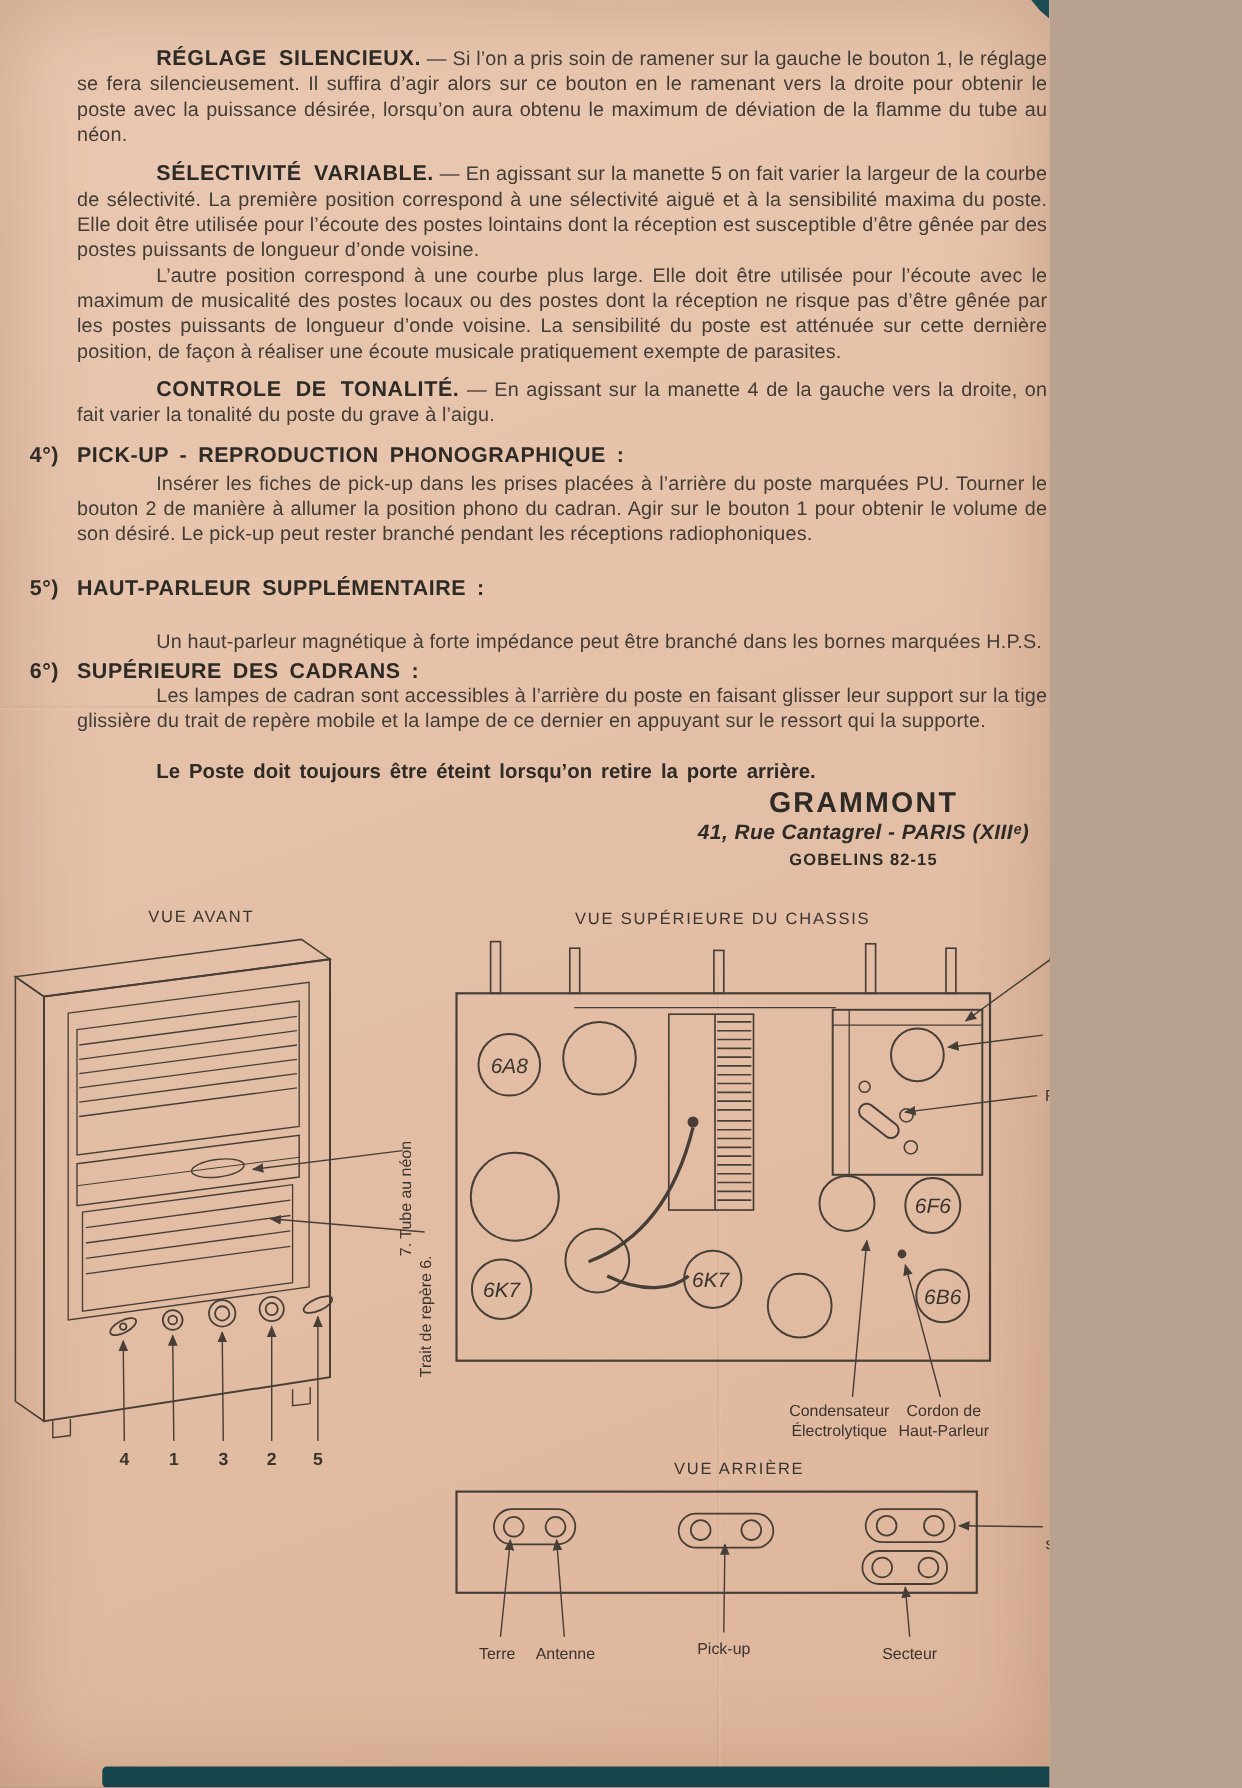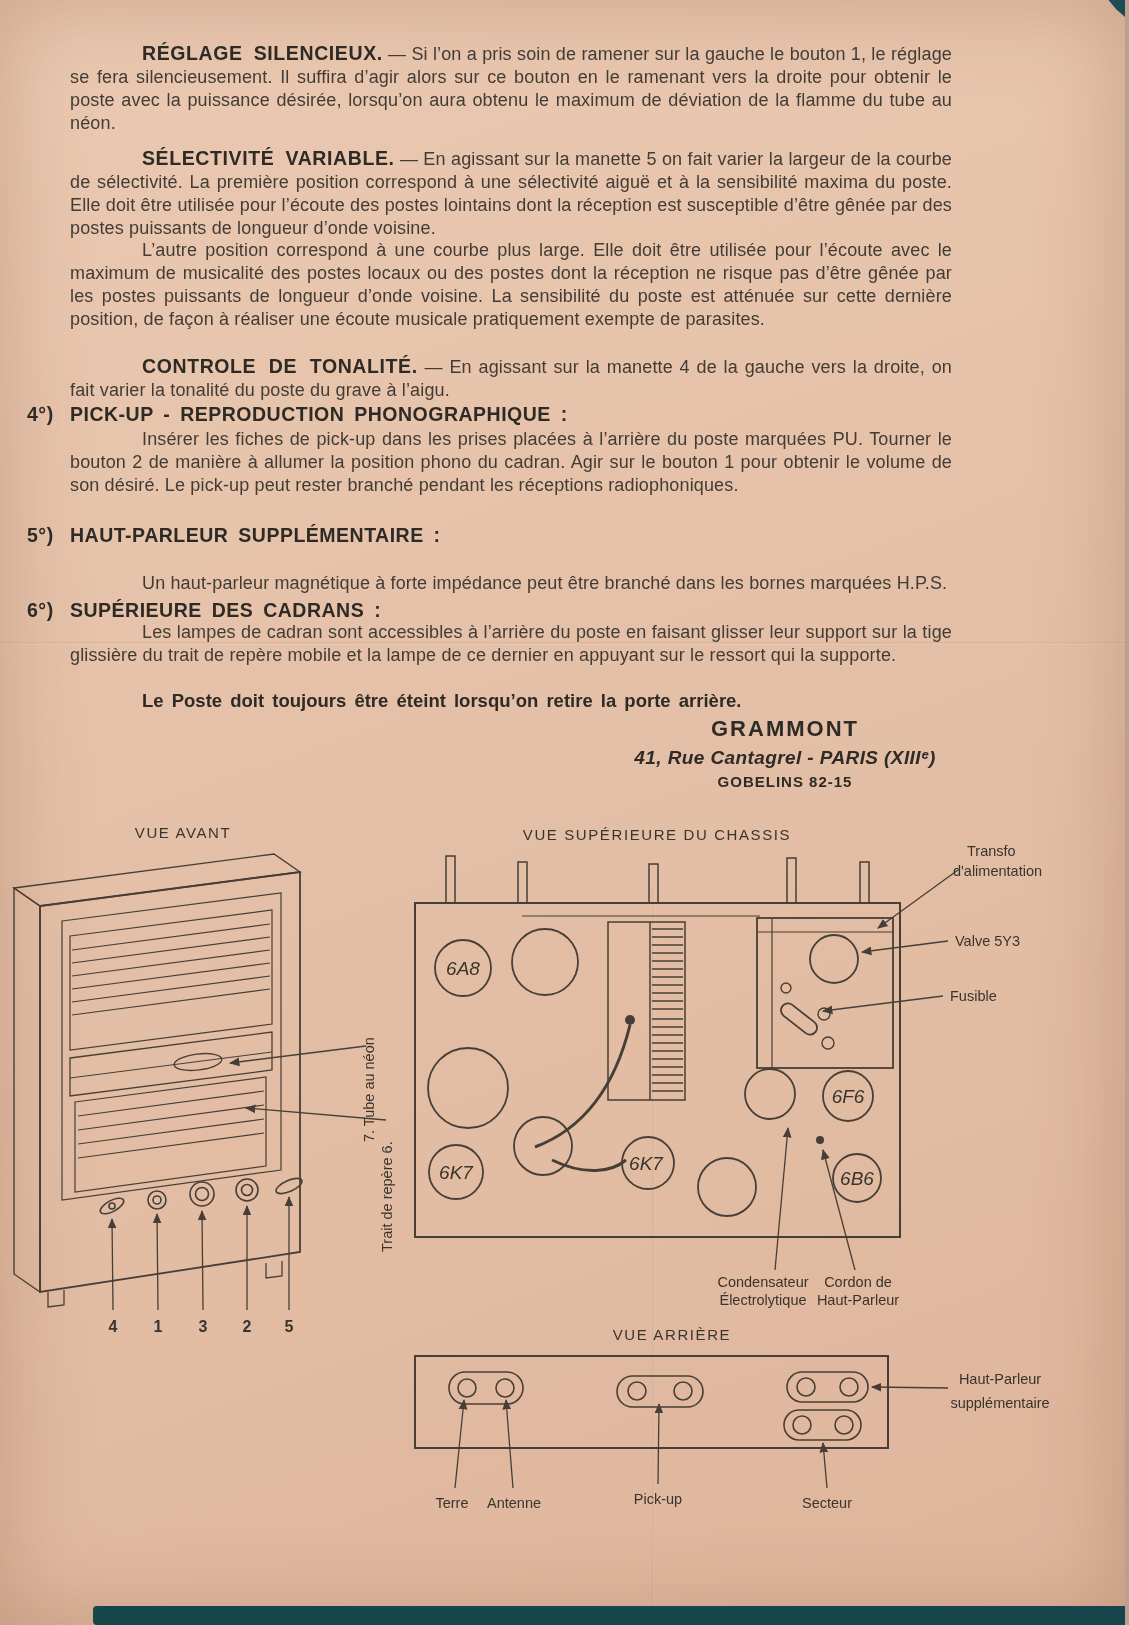--- a/index.html
+++ b/index.html
@@ -1,20 +1,20 @@
 <!DOCTYPE html>
 <html><head>
 <meta charset="utf-8">
 <style>
   * { margin:0; padding:0; box-sizing:border-box; }
   html,body { width:1129px; height:1625px; }
   body { font-family:"Liberation Sans", sans-serif; background:#b9a18f; }
 
   .page {
-    position:relative; width:1125px; height:1625px; overflow:hidden;
+    position:relative; width:954px; height:1625px; overflow:hidden;
     background: linear-gradient(160deg, #ebc9b2 0%, #e5c1a9 40%, #ddb59b 100%);
     box-shadow: inset 0 0 90px rgba(120,70,40,0.28);
     color:#3f3933;
   }
 
   .crease-h { position:absolute; left:0; top:642px; width:100%; height:3px;
     background:linear-gradient(to bottom, rgba(140,90,60,0.13), rgba(255,240,225,0.16)); }
   .crease-v { position:absolute; left:652px; top:888px; width:3px; height:737px;
     background:linear-gradient(to right, rgba(140,90,60,0.11), rgba(255,240,225,0.14)); }
 
@@ -24,21 +24,21 @@
   .run-head { font-weight:bold; font-size:19.5px; letter-spacing:0.6px; word-spacing:5px; color:#2e2a25; }
 
   .sec-head { position:absolute; left:70px; width:882px; font-weight:bold; font-size:19.5px;
               letter-spacing:0.5px; word-spacing:4px; color:#2e2a25; line-height:24px; }
   .sec-num { position:absolute; left:-43px; }
 
   .warning { position:absolute; left:70px; width:882px; font-weight:bold; font-size:18.5px;
              color:#2e2a25; text-indent:72px; word-spacing:3px; }
 
   .company { position:absolute; left:545px; top:714px; width:480px; text-align:center; color:#2e2a25; }
-  .company-name { font-weight:bold; font-size:22px; letter-spacing:2px; line-height:30px; }
+  .company-name { font-weight:bold; font-size:26px; letter-spacing:2px; line-height:30px; }
   .company-address { font-weight:bold; font-size:19px; line-height:27px; letter-spacing:0.4px;font-style:italic; }
   .company-phone { font-weight:bold; font-size:15px; line-height:21px; letter-spacing:1px; }
 
   .diagrams { position:absolute; left:0; top:0; width:1129px; height:1625px; pointer-events:none; }
   svg text { font-family:"Liberation Sans", sans-serif; fill:#3a342e; }
   .dtitle { font-size:15px; letter-spacing:1.6px; }
   .slabel { font-size:14.5px; }
   .tube-label { font-size:19px; font-style:italic; }
   .knob-num { font-size:16px; font-weight:bold; }
 
@@ -54,21 +54,21 @@
 
   <div class="crease-h"></div>
   <div class="crease-v"></div>
 
   <p class="tb para" style="top:42px"><span class="run-head">RÉGLAGE  SILENCIEUX.</span> <span>—  Si l’on a pris soin de ramener sur la gauche le bouton 1, le réglage se fera silencieusement. Il suffira d’agir alors sur ce bouton en le ramenant vers la droite pour obtenir le poste avec la puissance désirée, lorsqu’on aura obtenu le maximum de déviation de la flamme du tube au néon.</span></p>
 
   <p class="tb para" style="top:147px"><span class="run-head">SÉLECTIVITÉ  VARIABLE.</span> <span>—  En agissant sur la manette 5 on fait varier la largeur de la courbe de sélectivité. La première position correspond à une sélectivité aiguë et à la sensibilité maxima du poste. Elle doit être utilisée pour l’écoute des postes lointains dont la réception est susceptible d’être gênée par des postes puissants de longueur d’onde voisine.</span></p>
 
   <p class="tb para" style="top:239px">L’autre position correspond à une courbe plus large. Elle doit être utilisée pour l’écoute avec le maximum de musicalité des postes locaux ou des postes dont la réception ne risque pas d’être gênée par les postes puissants de longueur d’onde voisine. La sensibilité du poste est atténuée sur cette dernière position, de façon à réaliser une écoute musicale pratiquement exempte de parasites.</p>
 
-  <p class="tb para" style="top:355px"><span class="run-head">CONTROLE  DE  TONALITÉ.</span> <span>—  En agissant sur la manette 4 de la gauche vers la droite, on fait varier la tonalité du poste du grave à l’aigu.</span></p>
+  <p class="tb para" style="top:343px"><span class="run-head">CONTROLE  DE  TONALITÉ.</span> <span>—  En agissant sur la manette 4 de la gauche vers la droite, on fait varier la tonalité du poste du grave à l’aigu.</span></p>
 
   <div class="sec-head" style="top:402px">
     <span class="sec-num">4°)</span>
     <span>PICK-UP - REPRODUCTION  PHONOGRAPHIQUE :</span>
   </div>
   <p class="tb para" style="top:428px">Insérer les fiches de pick-up dans les prises placées à l’arrière du poste marquées PU. Tourner le bouton 2 de manière à allumer la position phono du cadran. Agir sur le bouton 1 pour obtenir le volume de son désiré. Le pick-up peut rester branché pendant les réceptions radiophoniques.</p>
 
   <div class="sec-head" style="top:523px">
     <span class="sec-num">5°)</span>
     <span>HAUT-PARLEUR  SUPPLÉMENTAIRE :</span>

